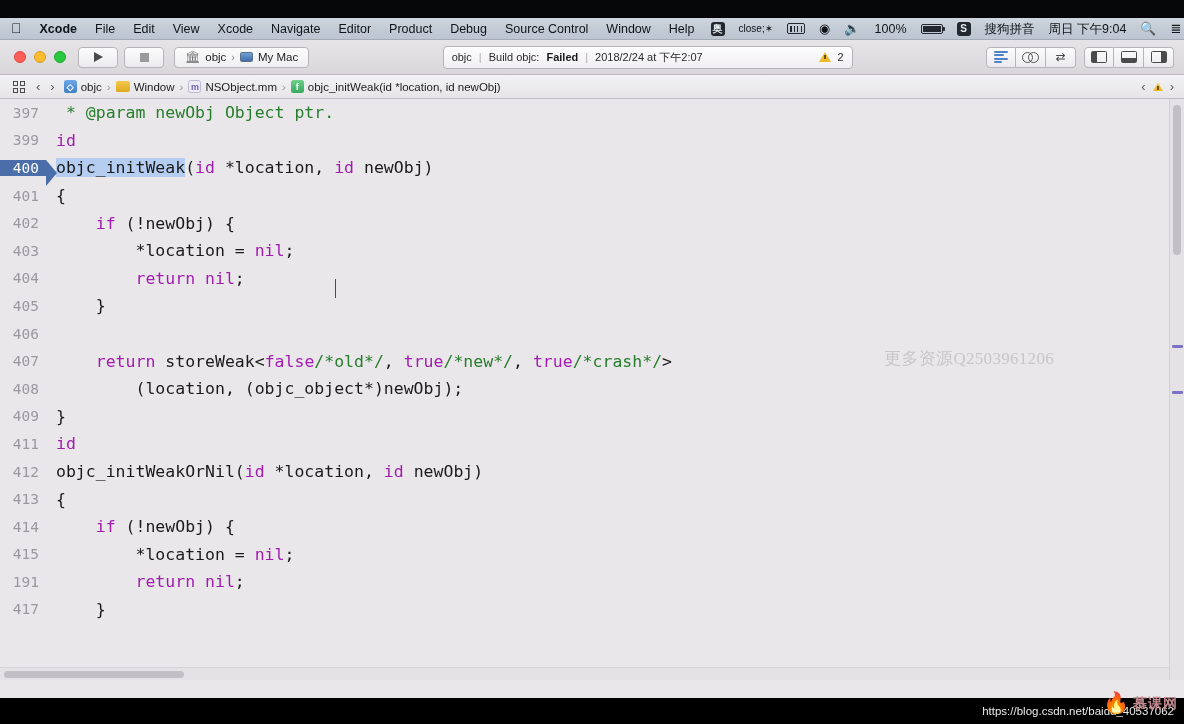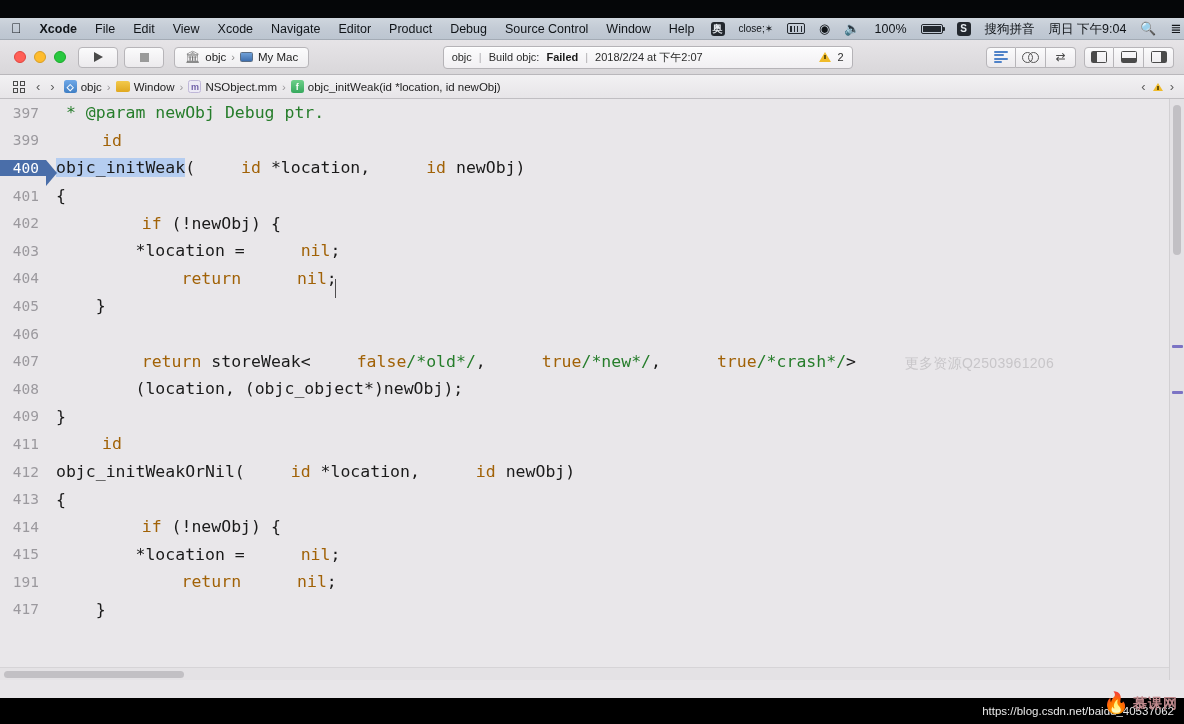--- a/index.html
+++ b/index.html
@@ -176,30 +176,29 @@
     border-radius: 0;
   }
   .row.current .gutter:after {
     content:""; position:absolute; right:-11px; top:0;
     width:0;height:0;
     border-left: 11px solid #4a6ea9;
     border-top: 13.8px solid transparent;
     border-bottom: 13.8px solid transparent;
   }
   .code { white-space: pre; color: #1a1a1a; padding-left: 10px; }
-  .kw  { color: #a16207; margin-left: 46px; }       
+  .kw  { color: #a21caf; }       
   .cm  { color: #267d2b; }       
   .sel { background: #b5cdf0; }  
 
   .watermark {
     position: absolute; right: 130px; top: 248px;
-    font-family: Liberation Sans, sans-serif;
-    font-size: 14px; color: #c8c6c9; letter-spacing: .3px;
+    font-family: Liberation Serif, serif;
+    font-size: 17px; color: #c8c6c9; letter-spacing: .3px;
     z-index: 3;
-    margin-top: 8px;
   }
   .caret-mark { position:absolute; left:335px; top:180px; width:1px; height:19px; background:#1a1a1a; opacity:.75; z-index:4;}
 
   
   .vscroll {
     position:absolute; right:0; top:0; bottom:0; width:15px;
     background:#e4e2e5; border-left:1px solid #d2d0d3;
   }
   .vthumb { position:absolute; right:3px; width:8px; border-radius:4px; background:#c2c0c4;}
   .vmark { position:absolute; right:1px; width:11px; height:3px; border-radius:1px; background:#7b73c4;}
@@ -380,21 +379,21 @@
         <span class="nav-ar">‹</span>
         <span class="warn-tri sm"></span>
         <span class="nav-ar">›</span>
       </span>
     </div>
 
     <div class="editor">
       <div class="code-area" id="code-area">
           <div class="row">
             <div class="gutter">397</div>
-            <div class="code"><span class="cm"> * @param newObj Debug ptr.</span></div>
+            <div class="code"><span class="cm"> * @param newObj Object ptr.</span></div>
           </div>
           <div class="row">
             <div class="gutter">399</div>
             <div class="code"><span class="kw">id</span></div>
           </div>
           <div class="row current">
             <div class="gutter">400</div>
             <div class="code"><span class="sel">objc_initWeak</span><span>(</span><span class="kw">id</span><span> *location, </span><span class="kw">id</span><span> newObj)</span></div>
           </div>
           <div class="row">

